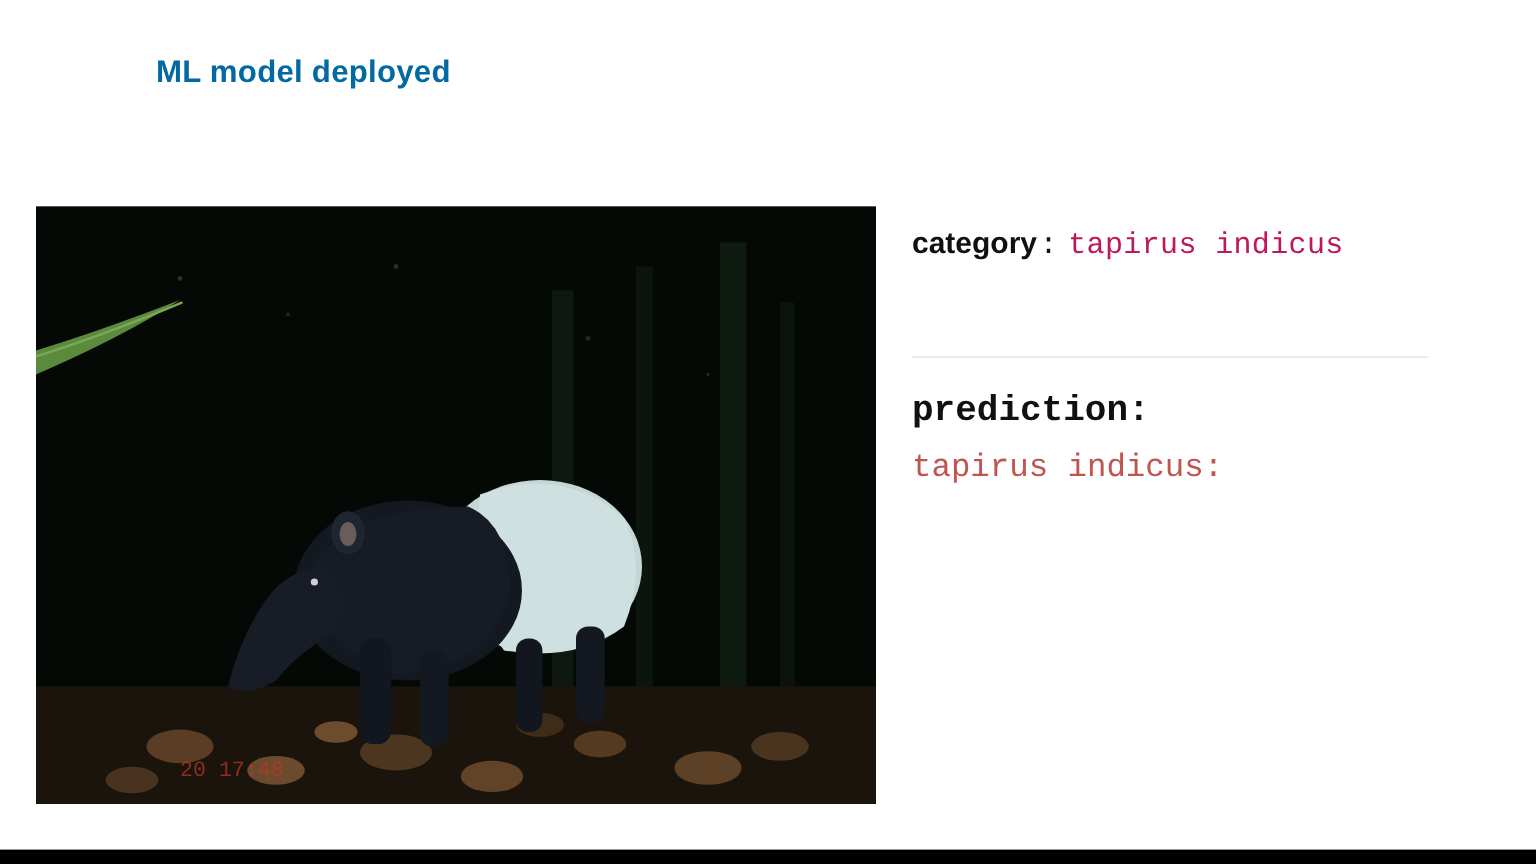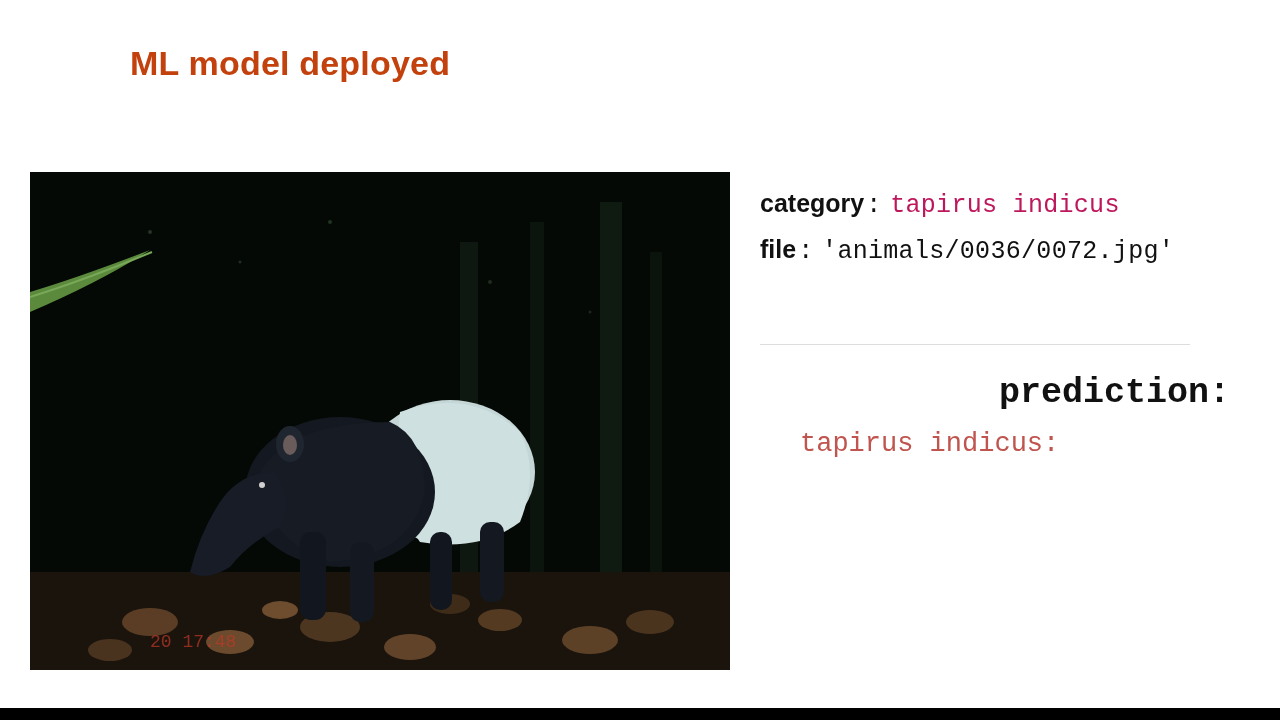--- a/index.html
+++ b/index.html
@@ -9,23 +9,23 @@
     height: 720px;
     position: relative;
     background: #fff;
   }
   .header {
     position: absolute;
     left: 130px;
     top: 44px;
   }
   .title {
-    font-size: 34px;
+    font-size: 26px;
     font-weight: 600;
-    color: #c2410c;
+    color: #0369a1;
     letter-spacing: 0.2px;
     margin-bottom: 10px;
   }
   .subtitle {
     font-size: 24px;
     color: #3c3c3c;
     font-weight: 400;
   }
   .image-panel {
     position: absolute;
@@ -66,30 +66,28 @@
   .blue { color: #be185d; }
   .divider {
     border: none;
     border-top: 1px solid #ddd;
     margin: 72px 0 28px 0;
     width: 430px;
   }
   .pred-key {
     font-family: "Courier New", Courier, monospace;
     font-weight: 700;
-    font-size: 35px;
+    font-size: 30px;
     color: #111;
-    text-align: right;
   }
   .pred-val {
     font-family: "Courier New", Courier, monospace;
     font-size: 27px;
     color: #c0544e;
     margin-top: 16px;
-    margin-left: 40px;
   }
   .bottom-bar {
     position: absolute;
     left: 0;
     bottom: 0;
     width: 1280px;
     height: 12px;
     background: #000;
   }
 </style>
@@ -154,24 +152,20 @@
 
       <text x="120" y="475" font-family="Courier New, monospace" font-size="18" fill="#c03828" opacity="0.7">20  17:48</text>
     </svg>
   </div>
 
   <div class="info-panel">
     <div class="kv-row">
       <span class="kv-key">category</span><span class="kv-colon">:</span>
       <span class="kv-val-mono blue">tapirus indicus</span>
     </div>
-    <div class="kv-row">
-      <span class="kv-key">file</span><span class="kv-colon">:</span>
-      <span class="kv-val-mono">'animals/0036/0072.jpg'</span>
-    </div>
 
     <hr class="divider">
 
     <div class="pred-key">prediction:</div>
     <div class="pred-val">tapirus indicus:</div>
   </div>
 
   <div class="bottom-bar"></div>
 </div>
 

